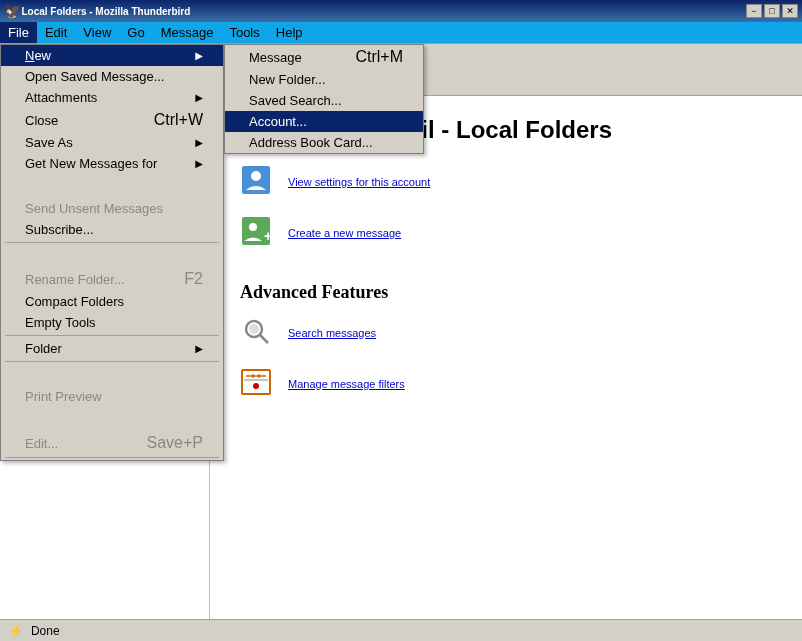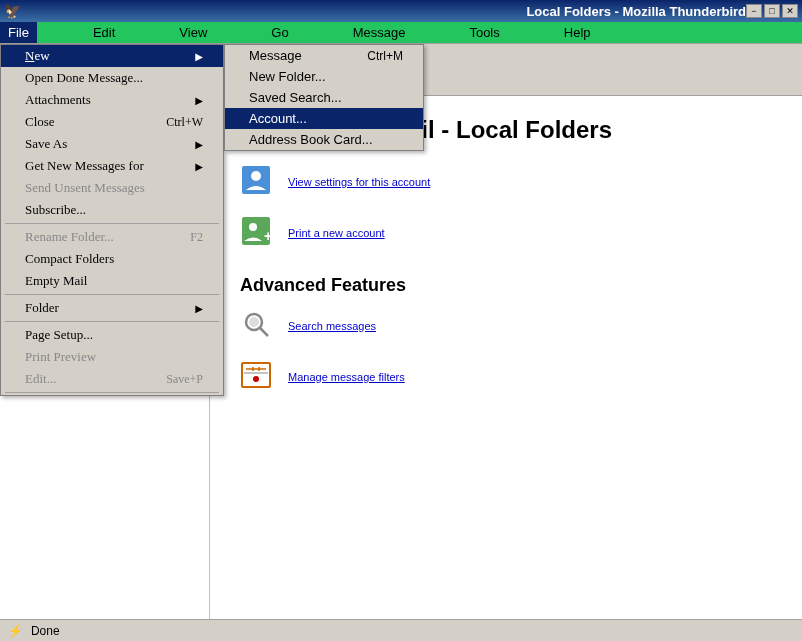--- a/index.html
+++ b/index.html
@@ -19,22 +19,22 @@
       color: white;
       height: 22px;
       display: flex;
       align-items: center;
       justify-content: space-between;
       padding: 0 4px;
       user-select: none;
     }
     .title-bar-text {
       flex: 1;
-      text-align: right;
-      font-size: 13px;
+      text-align: left;
+      font-size: 10px;
       font-weight: bold;
     }
     .title-bar-buttons {
       display: flex;
       gap: 2px;
     }
     .title-btn {
       width: 16px;
       height: 14px;
       background: #d4d0c8;
@@ -42,26 +42,25 @@
       font-size: 9px;
       display: flex;
       align-items: center;
       justify-content: center;
       cursor: pointer;
       color: #000;
     }
 
     
     .menu-bar {
-      background: #22c55e;
+      background: #0ea5e9;
       height: 22px;
       display: flex;
       align-items: stretch;
       border-bottom: 1px solid #a0a0a0;
-      gap: 48px;
     }
     .menu-item {
       padding: 2px 8px;
       cursor: pointer;
       display: flex;
       align-items: center;
       font-size: 13px;
     }
     .menu-item:hover, .menu-item.active {
       background: #0a246a;
@@ -136,21 +135,22 @@
     }
     .feature-text {
       font-size: 11px;
       color: #0000cc;
       text-decoration: underline;
       cursor: pointer;
     }
     .advanced-title {
       font-size: 18px;
       font-weight: bold;
-      margin: 25px 0 12px 0;
+      margin: 32px 0 12px 0;
+      font-family: Liberation Serif, serif;
     }
 
     
     .status-bar {
       height: 22px;
       background: #d4d0c8;
       border-top: 1px solid #a0a0a0;
       display: flex;
       align-items: center;
       padding: 0 8px;
@@ -160,48 +160,48 @@
 
     .file-menu {
       position: absolute;
       top: 44px;
       left: 0px;
       width: 224px;
       background: #d4d0c8;
       border: 1px solid #808080;
       box-shadow: 2px 2px 4px rgba(0,0,0,0.3);
       z-index: 200;
-      font-family: Liberation Serif, serif;
     }
     .menu-entry {
       padding: 3px 20px 3px 24px;
       cursor: pointer;
       display: flex;
       align-items: center;
       justify-content: space-between;
       font-size: 13px;
       color: #000;
       white-space: nowrap;
     }
     .menu-entry:hover, .menu-entry.highlighted {
       background: #0a246a;
       color: white;
     }
     .menu-entry.disabled {
       color: #888;
       cursor: default;
+      margin-top: 24px;
     }
     .menu-separator {
       height: 1px;
       background: #a0a0a0;
       margin: 2px 4px;
     }
     .menu-shortcut {
       color: inherit;
-      font-size: 12px;
+      font-size: 16px;
       margin-left: 20px;
     }
     .menu-arrow {
       font-size: 10px;
       margin-left: 4px;
     }
 
     
     .new-submenu {
       position: absolute;
@@ -320,21 +320,21 @@
 
     <div class="feature-item">
       <span>
         <svg width="32" height="32" viewBox="0 0 32 32">
           <rect x="2" y="2" width="28" height="28" rx="2" fill="#5ba85b"></rect>
           <circle cx="13" cy="12" r="4" fill="white"></circle>
           <path d="M4 26 Q13 19 22 26" fill="white"></path>
           <text x="24" y="26" font-size="14" fill="white" font-weight="bold">+</text>
         </svg>
       </span>
-      <span class="feature-text">Print a new account</span>
+      <span class="feature-text">Create a new message</span>
     </div>
 
     <div class="advanced-title">Advanced Features</div>
 
     <div class="feature-item">
       <span>
         <svg width="32" height="32" viewBox="0 0 32 32">
           <circle cx="14" cy="14" r="8" fill="none" stroke="#888" stroke-width="2.5"></circle>
           <line x1="20" y1="20" x2="28" y2="28" stroke="#888" stroke-width="2.5"></line>
           <circle cx="14" cy="14" r="5" fill="#ddd"></circle>
@@ -362,21 +362,21 @@
   <span>⚡</span>
   <span>Done</span>
 </div>
 
 <div class="file-menu">
   <div class="menu-entry highlighted">
     <span><span class="underline">N</span>ew</span>
     <span class="menu-arrow">▶</span>
   </div>
   <div class="menu-entry">
-    <span>Open Done Message...</span>
+    <span>Open Saved Message...</span>
   </div>
   <div class="menu-entry">
     <span>Attachments</span>
     <span class="menu-arrow">▶</span>
   </div>
   <div class="menu-entry">
     <span>Close</span>
     <span class="menu-shortcut">Ctrl+W</span>
   </div>
   <div class="menu-entry">
@@ -395,31 +395,28 @@
   </div>
   <div class="menu-separator"></div>
   <div class="menu-entry disabled">
     <span>Rename Folder...</span>
     <span class="menu-shortcut">F2</span>
   </div>
   <div class="menu-entry">
     <span>Compact Folders</span>
   </div>
   <div class="menu-entry">
-    <span>Empty Mail</span>
+    <span>Empty Tools</span>
   </div>
   <div class="menu-separator"></div>
   <div class="menu-entry">
     <span>Folder</span>
     <span class="menu-arrow">▶</span>
   </div>
   <div class="menu-separator"></div>
-  <div class="menu-entry">
-    <span>Page Setup...</span>
-  </div>
   <div class="menu-entry disabled">
     <span>Print Preview</span>
   </div>
   <div class="menu-entry disabled">
     <span>Edit...</span>
     <span class="menu-shortcut">Save+P</span>
   </div>
   <div class="menu-separator"></div>
 </div>
 

